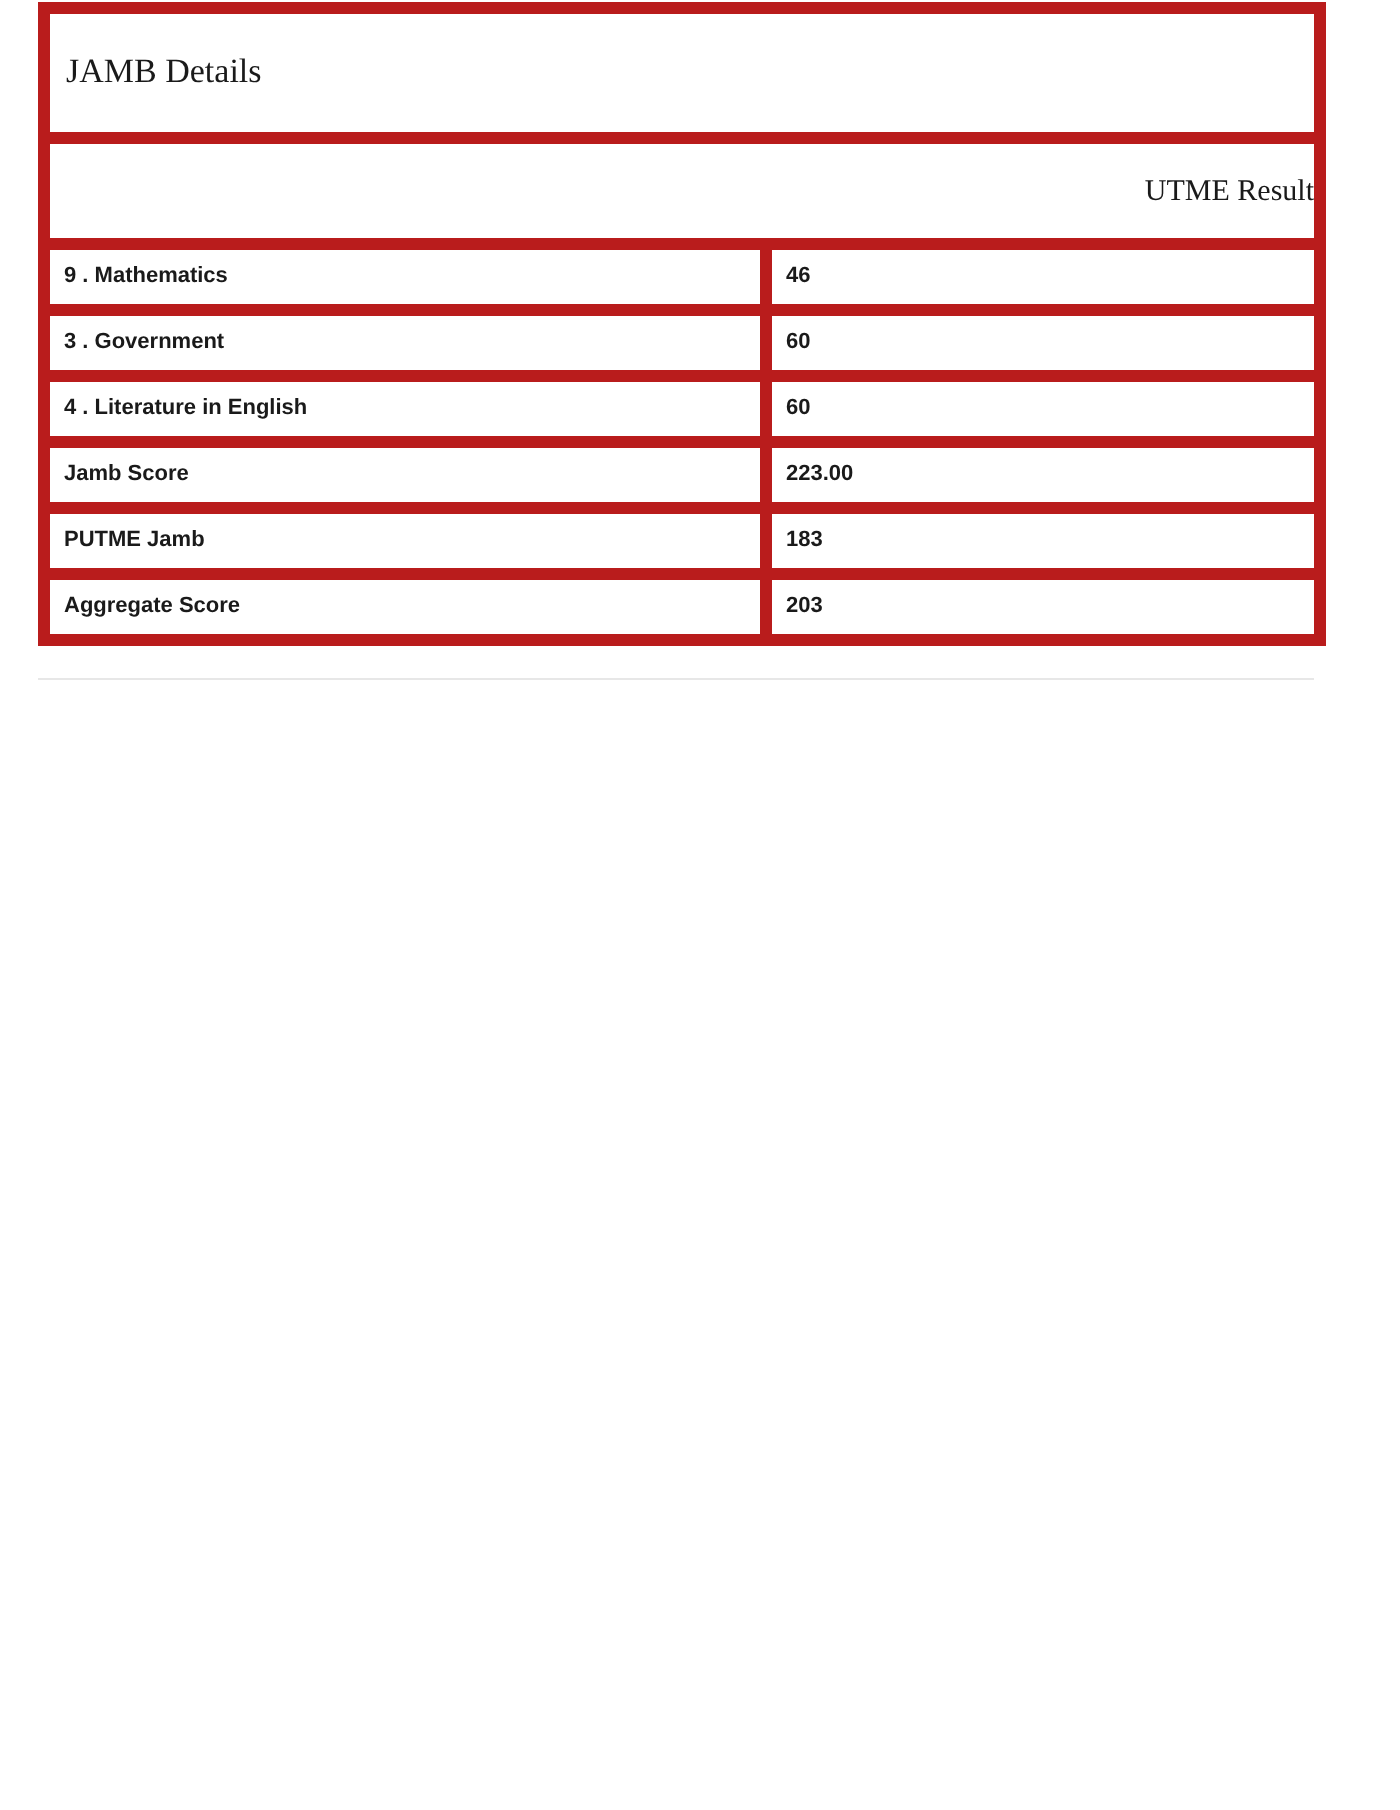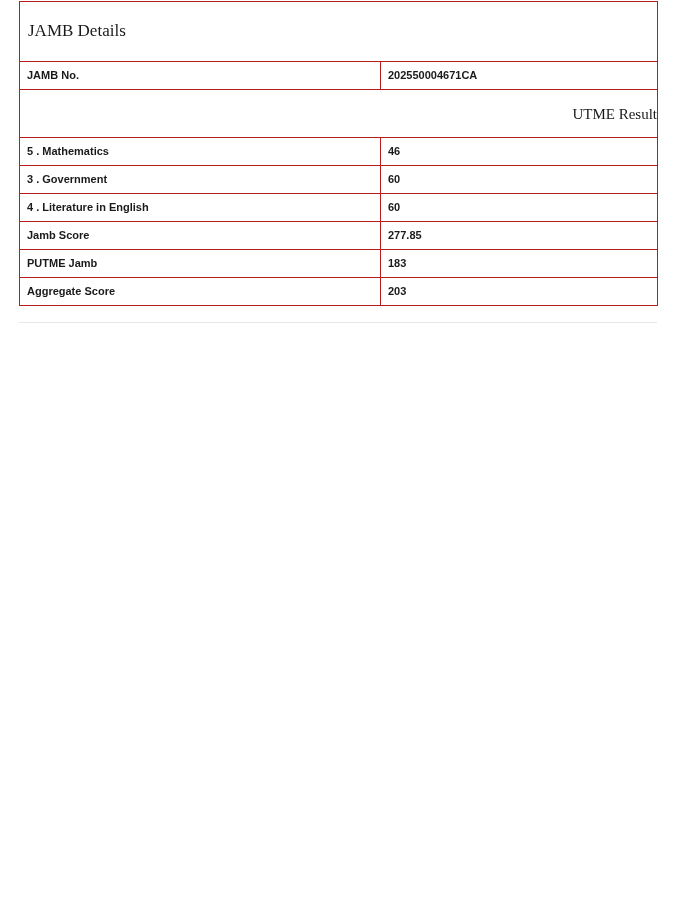--- a/index.html
+++ b/index.html
@@ -16,21 +16,21 @@
     left: 19px;
     top: 1px;
     width: 638px;
   }
   table.details-table {
     border-collapse: collapse;
     width: 638px;
     table-layout: fixed;
   }
   table.details-table td {
-    border: 1px solid #b91c1c;
+    border: 6px solid #b91c1c;
     vertical-align: middle;
     padding: 0 0 0 7px;
     font-size: 11px;
     line-height: 1.2;
     overflow: hidden;
     white-space: nowrap;
   }
   table.details-table { border: 1px solid #d6d6d6; }
   col.c-label { width: 361px; }
   col.c-value { width: 277px; }
@@ -71,42 +71,38 @@
 <div class="content-wrap">
   <table class="details-table">
     <colgroup>
       <col class="c-label">
       <col class="c-value">
     </colgroup>
     <tbody>
       <tr class="row-main-title">
         <td colspan="2">JAMB Details</td>
       </tr>
-      <tr class="row-jamb-no">
-        <td class="cell-label">JAMB No.</td>
-        <td class="cell-value-bold">202550004671CA</td>
-      </tr>
       <tr class="row-section-title">
         <td colspan="2">UTME Result</td>
       </tr>
       <tr class="row-data">
-        <td class="cell-label">5 . Mathematics</td>
+        <td class="cell-label">9 . Mathematics</td>
         <td class="cell-value">46</td>
       </tr>
       <tr class="row-data">
         <td class="cell-label">3 . Government</td>
         <td class="cell-value">60</td>
       </tr>
       <tr class="row-data">
         <td class="cell-label">4 . Literature in English</td>
         <td class="cell-value">60</td>
       </tr>
       <tr class="row-data">
         <td class="cell-label">Jamb Score</td>
-        <td class="cell-value">277.85</td>
+        <td class="cell-value">223.00</td>
       </tr>
       <tr class="row-data">
         <td class="cell-label">PUTME Jamb</td>
         <td class="cell-value">183</td>
       </tr>
       <tr class="row-data">
         <td class="cell-label">Aggregate Score</td>
         <td class="cell-value">203</td>
       </tr>
     </tbody>

